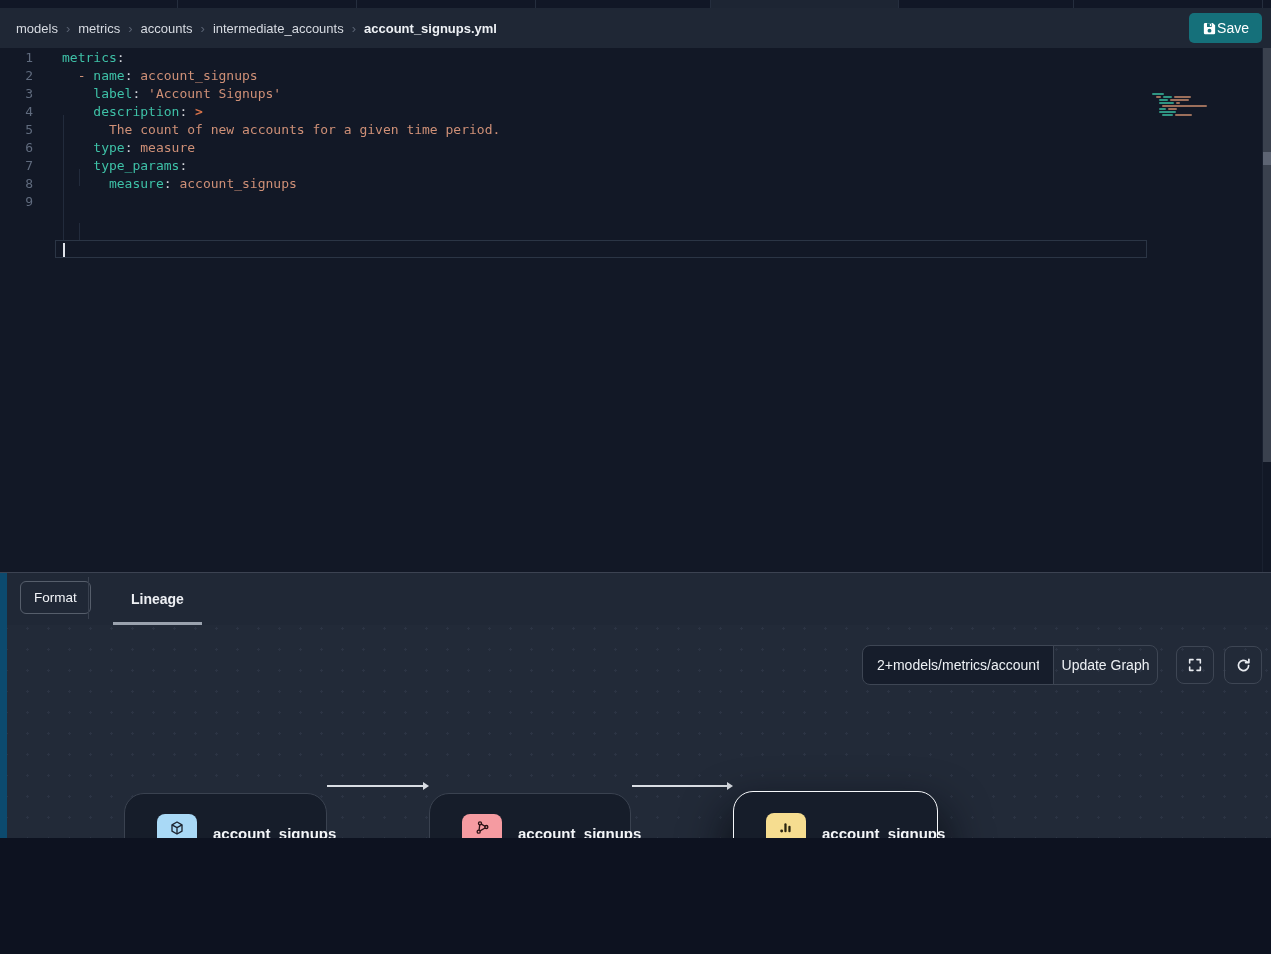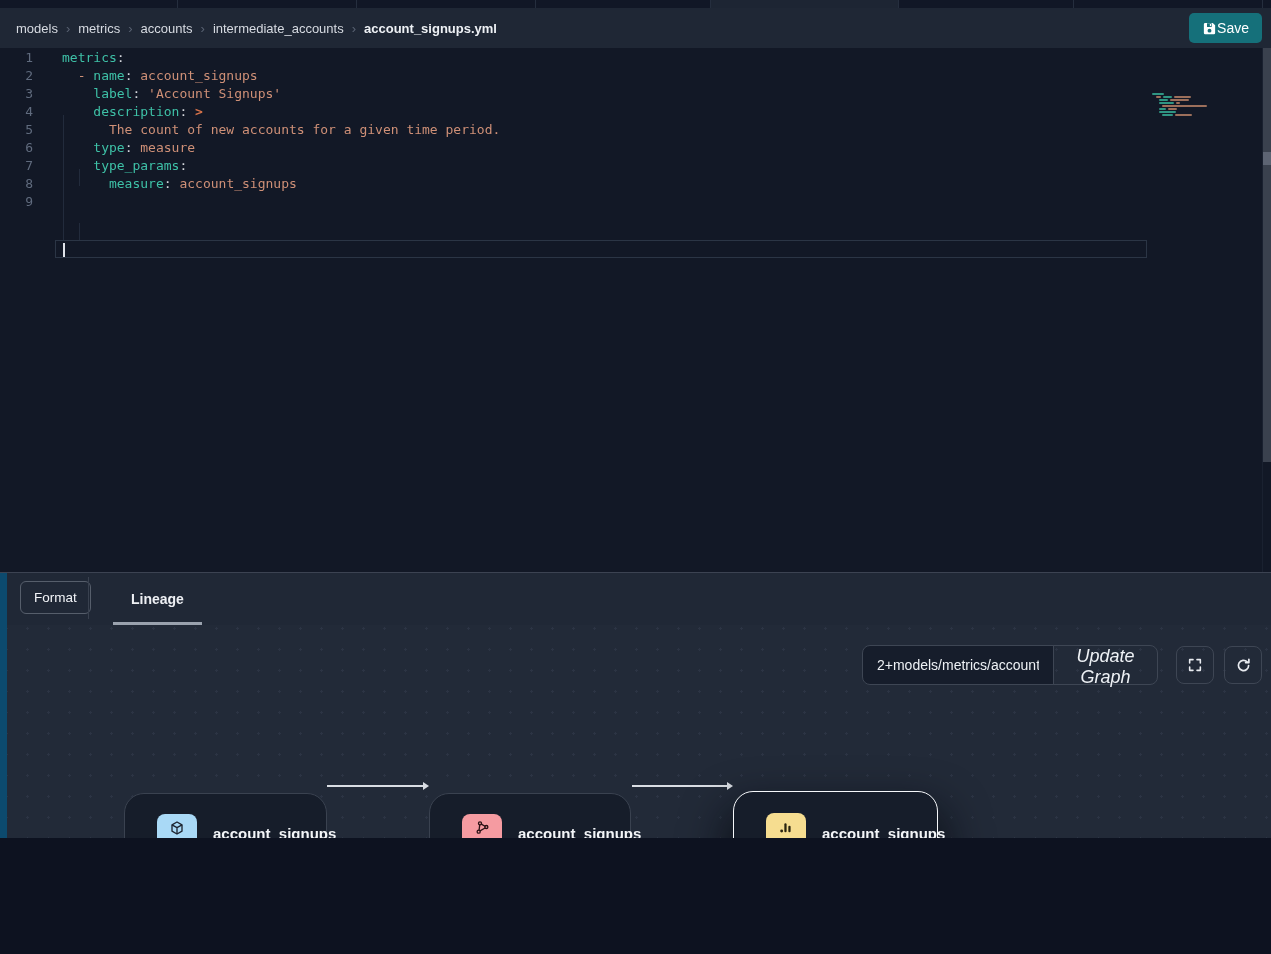--- a/index.html
+++ b/index.html
@@ -64,21 +64,21 @@
   .ptab.active::after { content:""; position:absolute; left:-9px; right:-9px; bottom:0; height:3px; background:#9aa2ae; }
 
   
   .canvas { position:absolute; left:0; top:52px; width:1271px; height:329px; background:#222a38;
             background-image:radial-gradient(#2c3444 1px, rgba(0,0,0,0) 1.3px); background-size:21px 21px; background-position:10px 14px; }
 
   .selector-group { position:absolute; left:855px; top:20px; height:40px; display:flex; }
   .selector-input { width:192px; height:40px; background:#161d2b; border:1px solid #3e4654; border-radius:8px 0 0 8px;
                     color:#eef1f5; font-size:14px; padding:0 14px; font-family:"Liberation Sans",sans-serif; outline:none; }
   .update-btn { width:105px; height:40px; margin-left:-1px; background:transparent; border:1px solid #3e4654;
-                border-radius:0 8px 8px 0; color:#eef1f5; font-size:18px; font-family:"Liberation Sans",sans-serif; cursor:pointer;font-style:italic; }
+                border-radius:0 8px 8px 0; color:#eef1f5; font-size:14px; font-family:"Liberation Sans",sans-serif; cursor:pointer; }
   .icon-btn { position:absolute; top:21px; width:38px; height:38px; background:transparent; border:1px solid #3e4654;
               border-radius:8px; display:flex; align-items:center; justify-content:center; cursor:pointer; }
   .icon-btn.fs { left:1169px; }
   .icon-btn.rf { left:1217px; }
 
   
   .node { position:absolute; width:203px; height:81px; background:#161d2a; border:1px solid #3a4250; border-radius:20px;
           display:flex; align-items:center; padding-left:32px; cursor:pointer;margin-top:48px; }
   .node.selected { border:1.5px solid #f5f7fa; box-shadow:0 24px 42px 10px rgba(5,8,14,0.65); }
   .badge { width:40px; height:40px; border-radius:8px; flex:none; display:flex; flex-direction:column;

